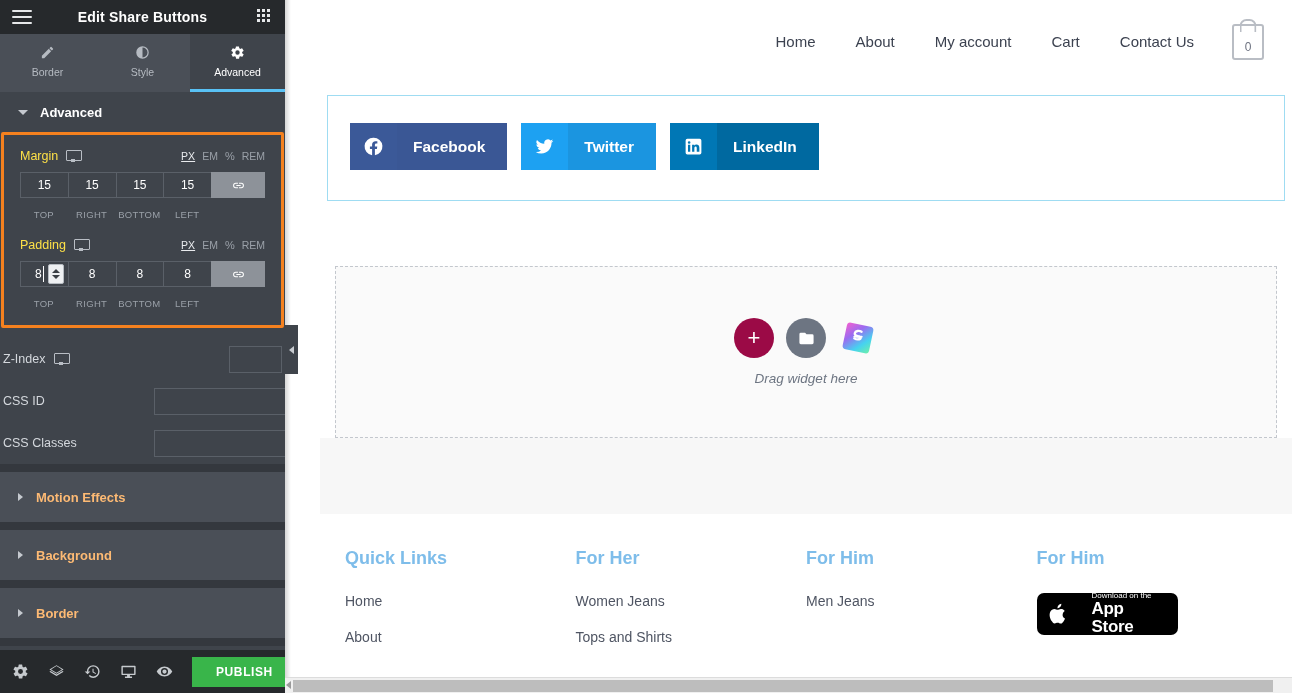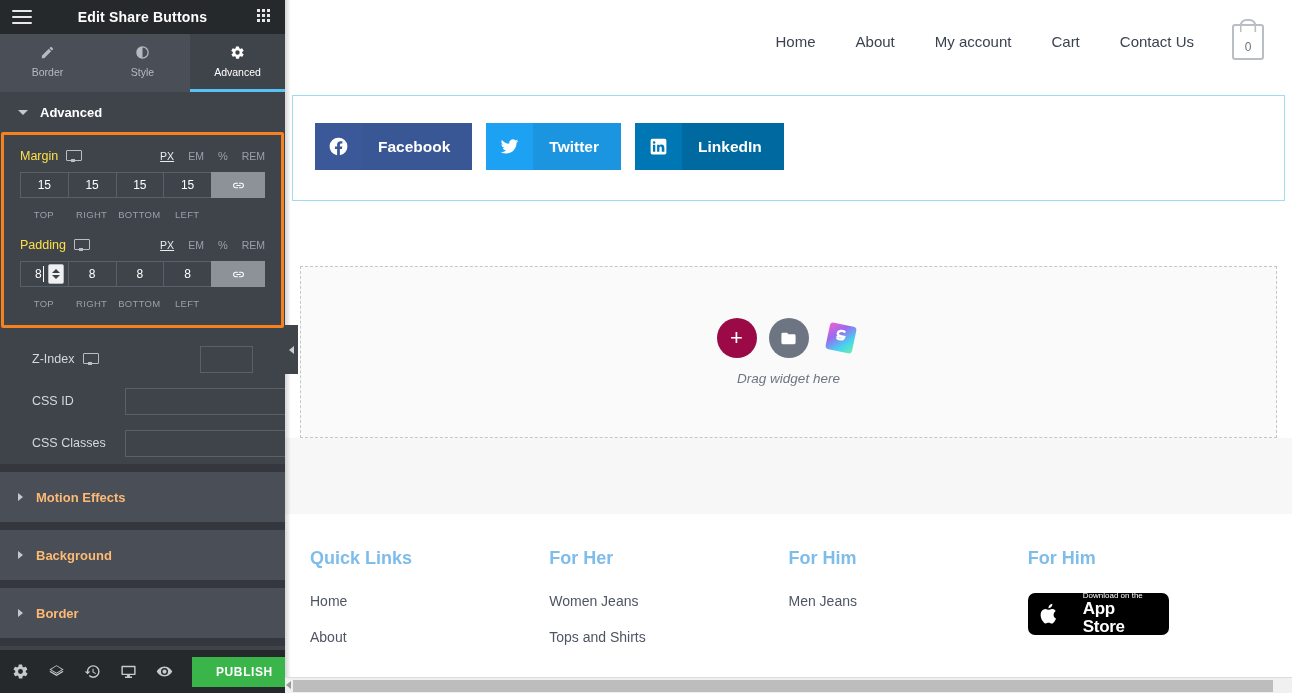--- a/index.html
+++ b/index.html
@@ -52,21 +52,21 @@
   .caret-down { width: 0; height: 0; border-left: 5px solid transparent; border-right: 5px solid transparent; border-top: 5px solid #c5c9cf; }
   .caret-right { width: 0; height: 0; border-top: 4px solid transparent; border-bottom: 4px solid transparent; border-left: 5px solid #c5c9cf; }
 
   .hl-box { border: 3px solid #f5811f; border-radius: 2px; margin: 0 1px; padding: 14px 16px 16px; }
 
   .ctl-row { display: flex; align-items: center; justify-content: space-between; margin-bottom: 9px; }
   .ctl-label { color: #fde047; font-size: 12.5px; display: flex; align-items: center; gap: 8px; }
   .mon { width: 14px; height: 12px; position: relative; display: inline-block; }
   .mon::before { content: ""; position: absolute; left:0; top:0; width: 14px; height: 9px; border: 1.5px solid #b9bec5; border-radius: 1px; }
   .mon::after { content: ""; position: absolute; left: 5px; top: 9px; width: 4px; height: 3px; background: #b9bec5; }
-  .units { display: flex; gap: 14px; align-items: center; }
+  .units { display: flex; gap: 7px; align-items: center; }
   .unit { color: #9aa0a8; font-size: 10.5px; cursor: pointer; }
   .unit.active { color: #e9ebee; text-decoration: underline; }
   .unit.pct { font-size: 11px; }
 
   .dim-row { display: flex; margin-bottom: 11px; }
   .dim-cell { flex: 1; position: relative; }
   .dim-in {
     width: 100%; height: 26px; background: #3f444b;
     border: 1px solid #5a6068; border-right: none;
     color: #ffffff; font-size: 12px; text-align: center;
@@ -84,21 +84,21 @@
   .link-cell { flex: 0 0 54px; }
   .link-btn {
     width: 100%; height: 26px; background: #8d9299; border: 1px solid #8d9299;
     display: flex; align-items: center; justify-content: center; cursor: pointer;
   }
   .link-btn svg { width: 13px; height: 13px; fill: #ffffff; }
   .dim-labels { display: flex; }
   .dim-labels span { flex: 1; text-align: center; color: #9aa0a8; font-size: 9.5px; letter-spacing: .3px; }
   .dim-labels .sp { flex: 0 0 54px; }
 
-  .field-row { display: flex; align-items: center; padding: 0 32px; height: 42px; }
+  .field-row { display: flex; align-items: center; padding: 0 3px; height: 42px; }
   .field-label { color: #d4d8dd; font-size: 12.5px; display: flex; align-items: center; gap: 9px; flex: 1; }
   .zin { width: 53px; height: 27px; background: #3f444b; border: 1px solid #5a6068; outline: none; color: #fff; }
   .txtgrp { display: flex; width: 128px; }
   .txtgrp input {
     flex: 1; height: 27px; background: #3f444b; border: 1px solid #5a6068;
     border-right: none; outline: none; color: #ffffff; font-size: 12px; padding: 0 6px;
     font-family: "Liberation Sans", sans-serif;
   }
 
   .divider { height: 8px; background: #34383e; }
@@ -119,21 +119,21 @@
     letter-spacing: .6px; padding: 0 24px; display: flex; align-items: center;
     border: none; cursor: pointer; font-family: "Liberation Sans", sans-serif;
   }
   .pub-arrow {
     background: #39b54a; width: 28px; display: flex; align-items: center; justify-content: center;
     border-left: 1px solid #2ea33e; cursor: pointer;
   }
   .pub-arrow i { width:0;height:0;border-left:5px solid transparent;border-right:5px solid transparent;border-bottom:5px solid #ffffff; }
 
   
-  .preview { flex: 1; height: 693px; position: relative; background: #ffffff; overflow: hidden; }
+  .preview { flex: 1; height: 693px; position: relative; background: #ffffff; overflow: hidden; padding-left: 35px; }
   .pv-nav { height: 83px; background: #ffffff; display: flex; align-items: center; justify-content: flex-end; padding-right: 28px; gap: 0; }
   .pv-nav a { color: #3c4250; font-size: 15px; text-decoration: none; padding: 0 20px; }
   .cart { margin-left: 18px; width: 32px; height: 36px; border: 2px solid #b9bdc4; border-radius: 3px; position: relative; display: flex; align-items: flex-end; justify-content: center; padding-bottom: 4px; }
   .cart::before { content: ""; position: absolute; top: -7px; left: 50%; transform: translateX(-50%); width: 13px; height: 11px; border: 2px solid #b9bdc4; border-bottom: none; border-radius: 7px 7px 0 0; }
   .cart span { color: #6d7280; font-size: 12px; }
 
   .sel-box { margin: 12px 7px 0 7px; border: 1px solid #9fdcf2; background: #ffffff; padding: 27px 20px 30px 22px; }
   .share-row { display: flex; gap: 14px; }
   .sbtn { display: flex; height: 47px; cursor: pointer; }
   .sbtn .ic { width: 47px; display: flex; align-items: center; justify-content: center; }

